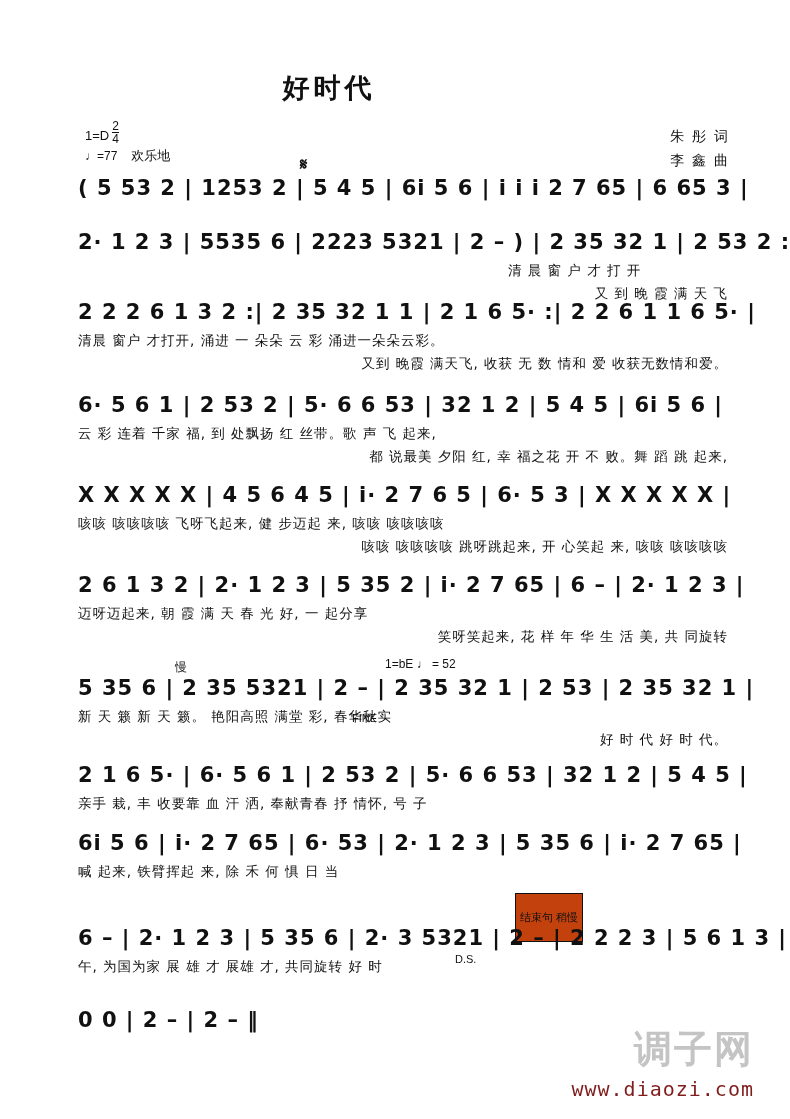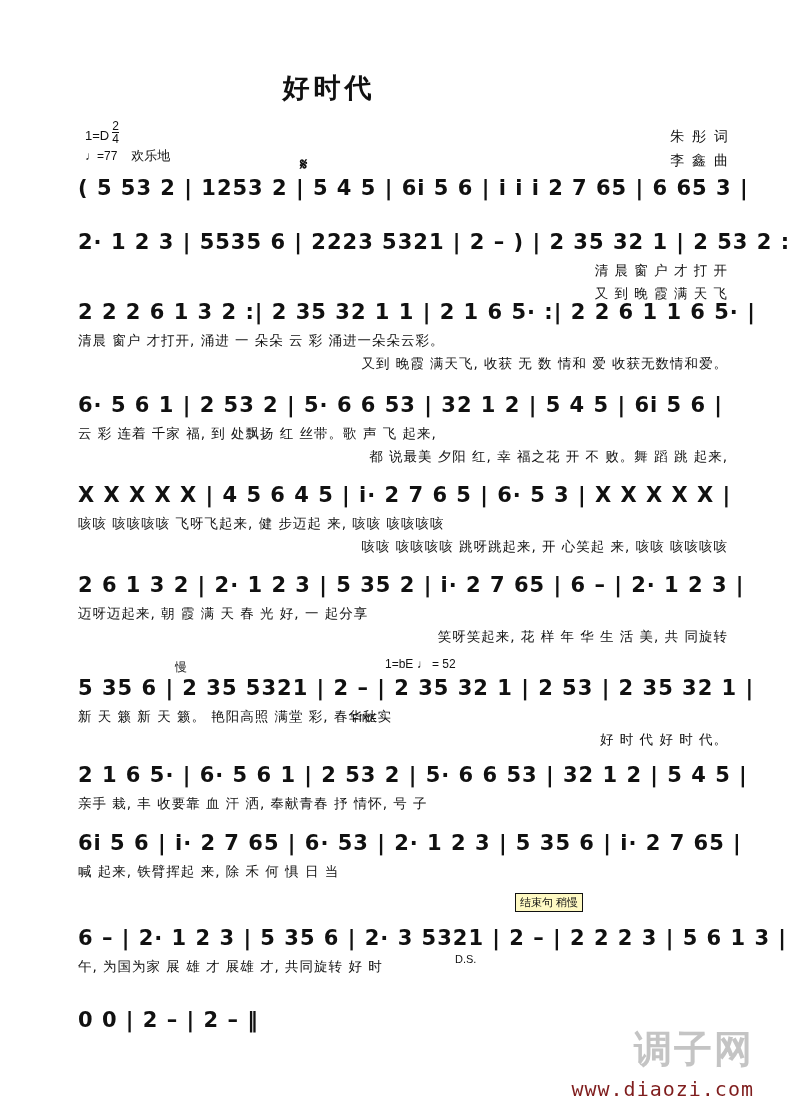--- a/index.html
+++ b/index.html
@@ -46,21 +46,21 @@
     font-size:13.5px;
     white-space:nowrap;
     letter-spacing:1px;
     margin-top:9px;
     color:#111;
   }
   .lyr2{margin-top:5px;text-align:right;}
 
   .keychange{position:absolute;font-size:12px;white-space:nowrap;text-align:center;}
   .slow{position:absolute;font-size:12px;}
-  .boxed{position:absolute;border:1px solid #111;padding:1px 4px;font-size:11px;background:#fef9c3;}
+  .boxed{position:absolute;border:1px solid #111;padding:16px 4px;font-size:11px;background:#c2410c;}
 
   .watermark{
     position:absolute;right:36px;bottom:18px;text-align:right;
     color:#c9c9c9;
   }
   .wm1{font-family:"DejaVu Sans",sans-serif;font-size:38px;font-weight:bold;letter-spacing:2px;color:#c4c4c4;margin-top:32px;}
   .wm2{font-family:"DejaVu Sans Mono", monospace;font-size:20px;letter-spacing:1px;color:#7f1d1d;margin-top:2px;}
 </style>
 </head>
 <body>
@@ -84,21 +84,21 @@
   </div>
 
   <div class="segno">𝄋</div>
 
   <div class="sys" style="top:178px;">
     <div class="notes">( 5 53  2  | 1253  2  | 5 4 5  | 6i 5  6  | i i i 2 7 65  | 6 65   3  |</div>
   </div>
 
   <div class="sys" style="top:232px;">
     <div class="notes">2· 1 2 3  | 5535  6  | 2223  5321  | 2 – )  | 2 35  32 1  | 2 53 2  :|</div>
-    <div class="lyr" style="margin-left:430px;text-align:right;">清 晨  窗 户   才 打 开</div>
+    <div class="lyr" style="margin-left:430px;">清 晨  窗 户   才 打 开</div>
     <div class="lyr lyr2" style="margin-left:430px;">又 到  晚 霞   满 天 飞</div>
   </div>
 
   <div class="sys" style="top:302px;">
     <div class="notes">2 2 2 6  1 3 2 :| 2 35  32 1 1  | 2 1 6  5· :| 2 2 6 1 1 6 5·  |</div>
     <div class="lyr">清晨 窗户  才打开, 涌进  一  朵朵  云    彩  涌进一朵朵云彩。</div>
     <div class="lyr lyr2">又到 晚霞  满天飞, 收获  无  数   情和  爱   收获无数情和爱。</div>
   </div>
 
   <div class="sys" style="top:395px;">

